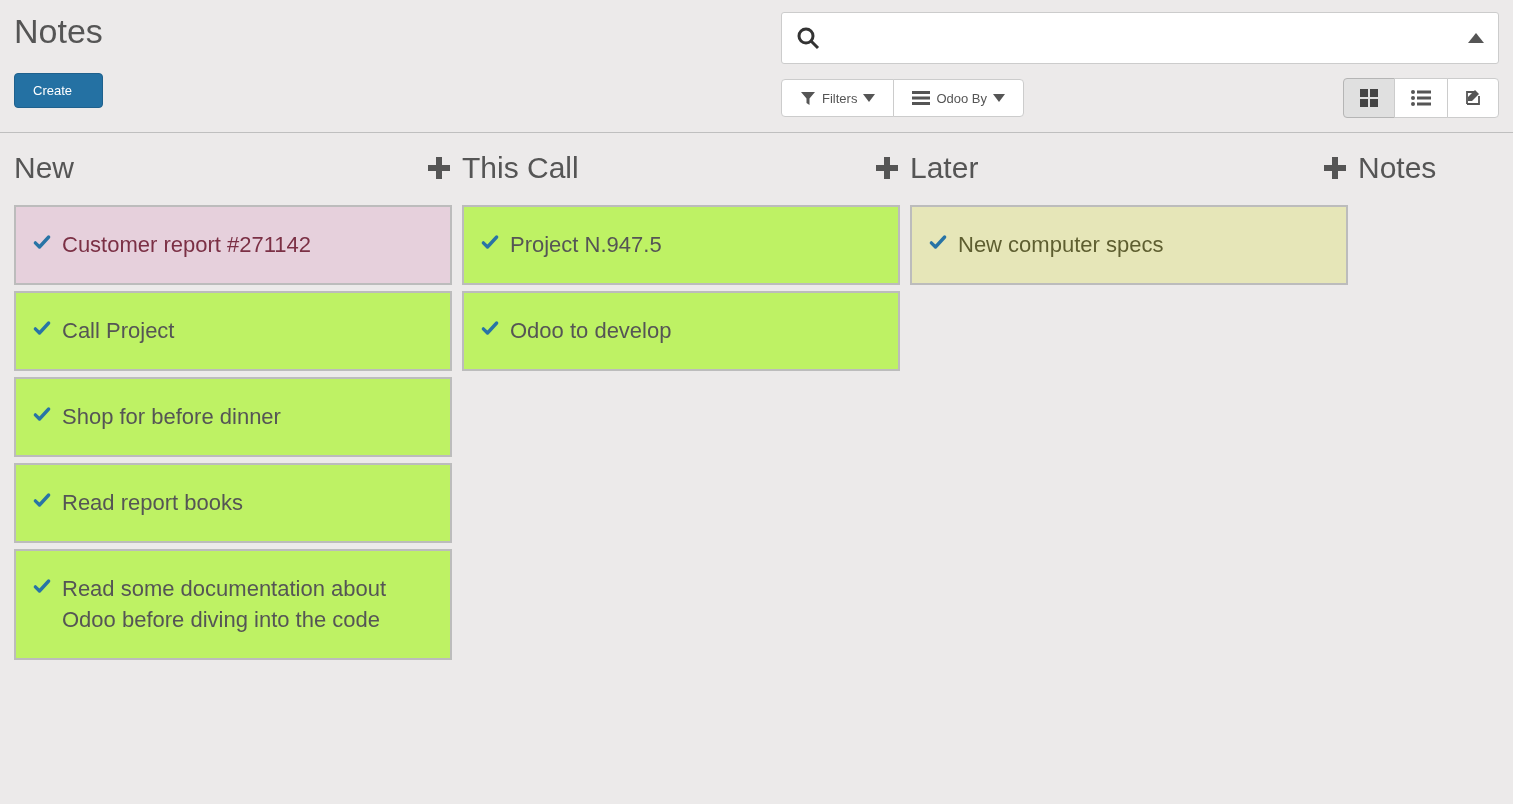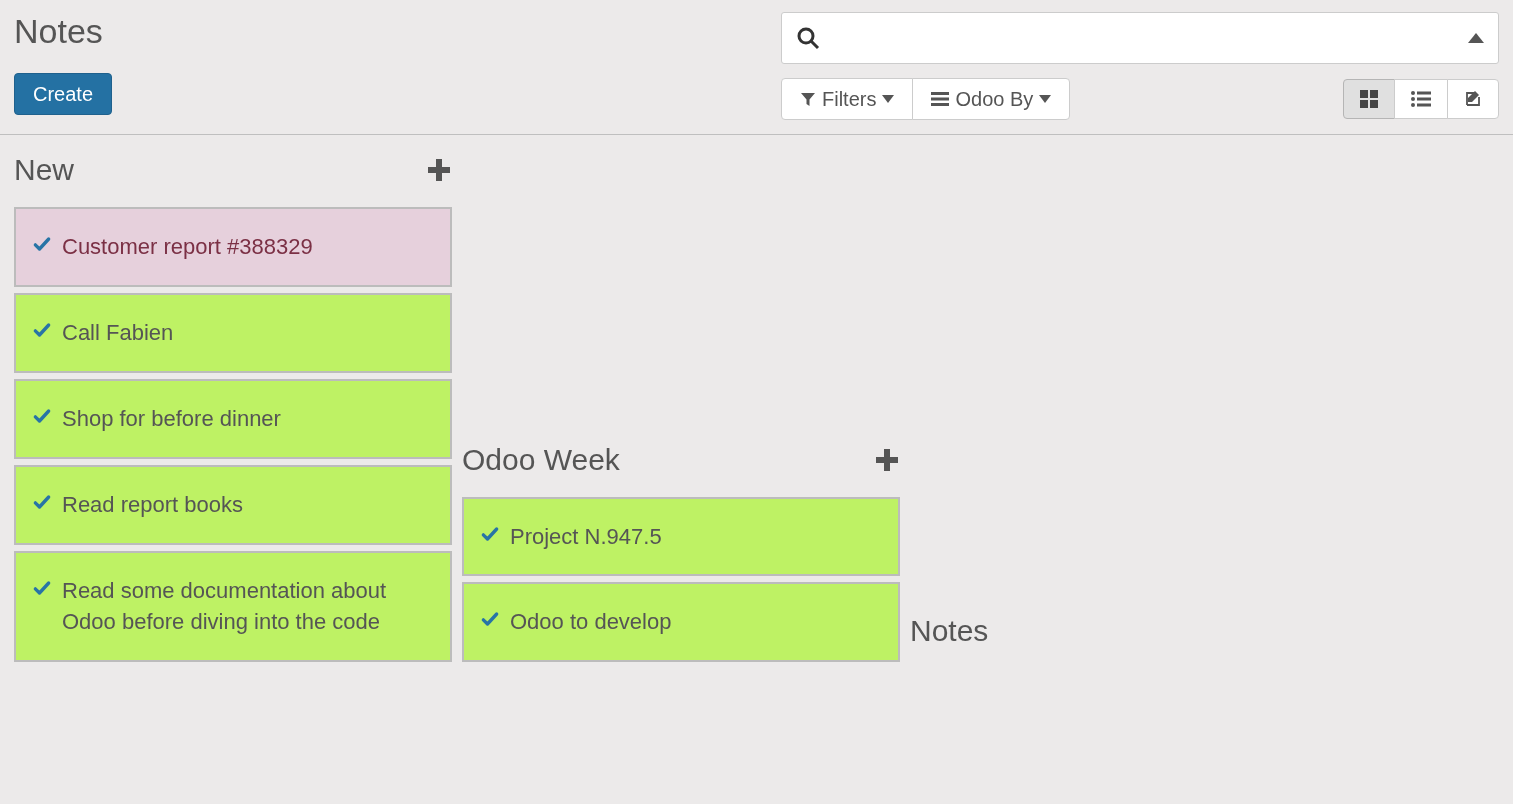--- a/index.html
+++ b/index.html
@@ -11,21 +11,21 @@
     justify-content: space-between;
     align-items: flex-start;
     padding: 12px 14px 14px 14px;
     border-bottom: 1px solid #bfbfbf;
     background: #eceaea;
   }
   .header-left { display: flex; flex-direction: column; gap: 22px; }
   .page-title { font-size: 34px; font-weight: 400; color: #555; }
   .btn {
     display: inline-flex; align-items: center; gap: 6px;
-    padding: 10px 18px; font-size: 20px;
+    padding: 10px 18px; font-size: 13px;
     border: 1px solid #ccc; background: #fff; color: #555; border-radius: 4px;
     cursor: pointer; line-height: 1;
   }
   .btn-primary { background: #2471a3; border-color: #1f618d; color: #fff; }
   
   .header-right { display: flex; flex-direction: column; gap: 14px; align-items: stretch; width: 718px; }
   .search-box {
     position: relative;
     background: #fff; border: 1px solid #ccc; border-radius: 3px;
     height: 52px; display: flex; align-items: center; padding: 0 14px;
@@ -47,21 +47,21 @@
     border-top: 8px solid #555;
   }
   .btn.active { background: #e0e0e0; border-color: #b5b5b5; }
   .view-btn { padding: 10px 16px; }
   
   
   .board {
     display: flex;
     padding: 18px 14px;
     gap: 0;
-    align-items: flex-end;
+    align-items: flex-start;
   }
   .column {
     width: 448px;
     padding: 0 10px 0 0;
   }
   .column:last-child { width: auto; flex: 0 0 auto; }
   .col-head {
     display: flex; justify-content: space-between; align-items: center;
     margin-bottom: 20px;
   }
@@ -182,29 +182,29 @@
             <rect x="2" y="10" width="22" height="6"></rect>
           </svg>
         </div>
       </div>
       <div class="card pink">
         <span class="check">
           <svg width="20" height="20" viewBox="0 0 24 24" fill="none" stroke="#2874a6" stroke-width="4" stroke-linecap="round" stroke-linejoin="round">
             <polyline points="4 13 9 18 20 6"></polyline>
           </svg>
         </span>
-        <span class="card-text">Customer report #388329</span>
-      </div>
-      <div class="card ">
-        <span class="check">
-          <svg width="20" height="20" viewBox="0 0 24 24" fill="none" stroke="#2874a6" stroke-width="4" stroke-linecap="round" stroke-linejoin="round">
-            <polyline points="4 13 9 18 20 6"></polyline>
-          </svg>
-        </span>
-        <span class="card-text">Call Fabien</span>
+        <span class="card-text">Customer report #271142</span>
+      </div>
+      <div class="card ">
+        <span class="check">
+          <svg width="20" height="20" viewBox="0 0 24 24" fill="none" stroke="#2874a6" stroke-width="4" stroke-linecap="round" stroke-linejoin="round">
+            <polyline points="4 13 9 18 20 6"></polyline>
+          </svg>
+        </span>
+        <span class="card-text">Call Project</span>
       </div>
       <div class="card ">
         <span class="check">
           <svg width="20" height="20" viewBox="0 0 24 24" fill="none" stroke="#2874a6" stroke-width="4" stroke-linecap="round" stroke-linejoin="round">
             <polyline points="4 13 9 18 20 6"></polyline>
           </svg>
         </span>
         <span class="card-text">Shop for before dinner</span>
       </div>
       <div class="card ">
@@ -219,21 +219,21 @@
         <span class="check">
           <svg width="20" height="20" viewBox="0 0 24 24" fill="none" stroke="#2874a6" stroke-width="4" stroke-linecap="round" stroke-linejoin="round">
             <polyline points="4 13 9 18 20 6"></polyline>
           </svg>
         </span>
         <span class="card-text">Read some documentation about Odoo before diving into the code</span>
       </div>
     </div>
     <div class="column">
       <div class="col-head">
-        <div class="col-title">Odoo Week</div>
+        <div class="col-title">This Call</div>
         <div class="plus-btn">
           <svg width="26" height="26" viewBox="0 0 26 26" fill="#555">
             <rect x="10" y="2" width="6" height="22"></rect>
             <rect x="2" y="10" width="22" height="6"></rect>
           </svg>
         </div>
       </div>
       <div class="card ">
         <span class="check">
           <svg width="20" height="20" viewBox="0 0 24 24" fill="none" stroke="#2874a6" stroke-width="4" stroke-linecap="round" stroke-linejoin="round">
@@ -246,16 +246,35 @@
         <span class="check">
           <svg width="20" height="20" viewBox="0 0 24 24" fill="none" stroke="#2874a6" stroke-width="4" stroke-linecap="round" stroke-linejoin="round">
             <polyline points="4 13 9 18 20 6"></polyline>
           </svg>
         </span>
         <span class="card-text">Odoo to develop</span>
       </div>
     </div>
     <div class="column">
       <div class="col-head">
+        <div class="col-title">Later</div>
+        <div class="plus-btn">
+          <svg width="26" height="26" viewBox="0 0 26 26" fill="#555">
+            <rect x="10" y="2" width="6" height="22"></rect>
+            <rect x="2" y="10" width="22" height="6"></rect>
+          </svg>
+        </div>
+      </div>
+      <div class="card olive">
+        <span class="check">
+          <svg width="20" height="20" viewBox="0 0 24 24" fill="none" stroke="#2874a6" stroke-width="4" stroke-linecap="round" stroke-linejoin="round">
+            <polyline points="4 13 9 18 20 6"></polyline>
+          </svg>
+        </span>
+        <span class="card-text">New computer specs</span>
+      </div>
+    </div>
+    <div class="column">
+      <div class="col-head">
         <div class="col-title">Notes</div>
       </div>
     </div>
   </div>
 
 </body></html>

